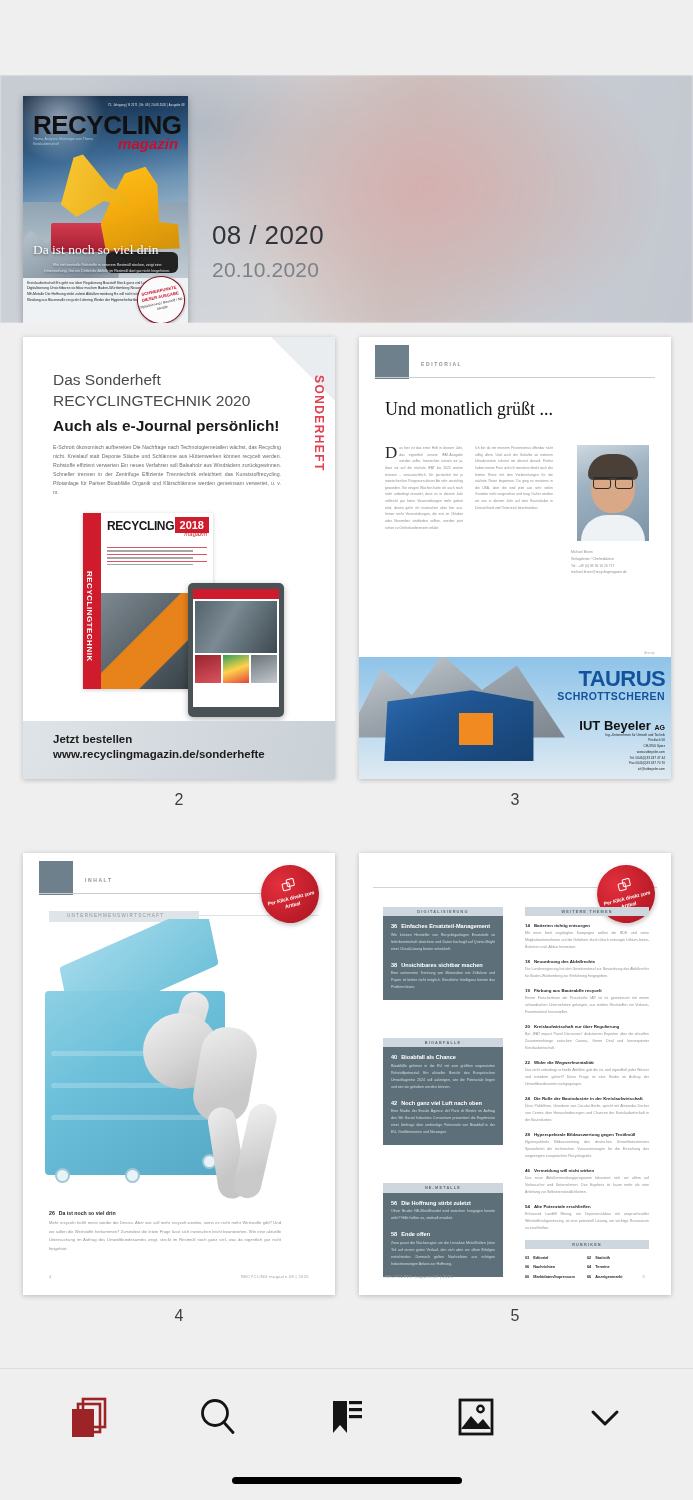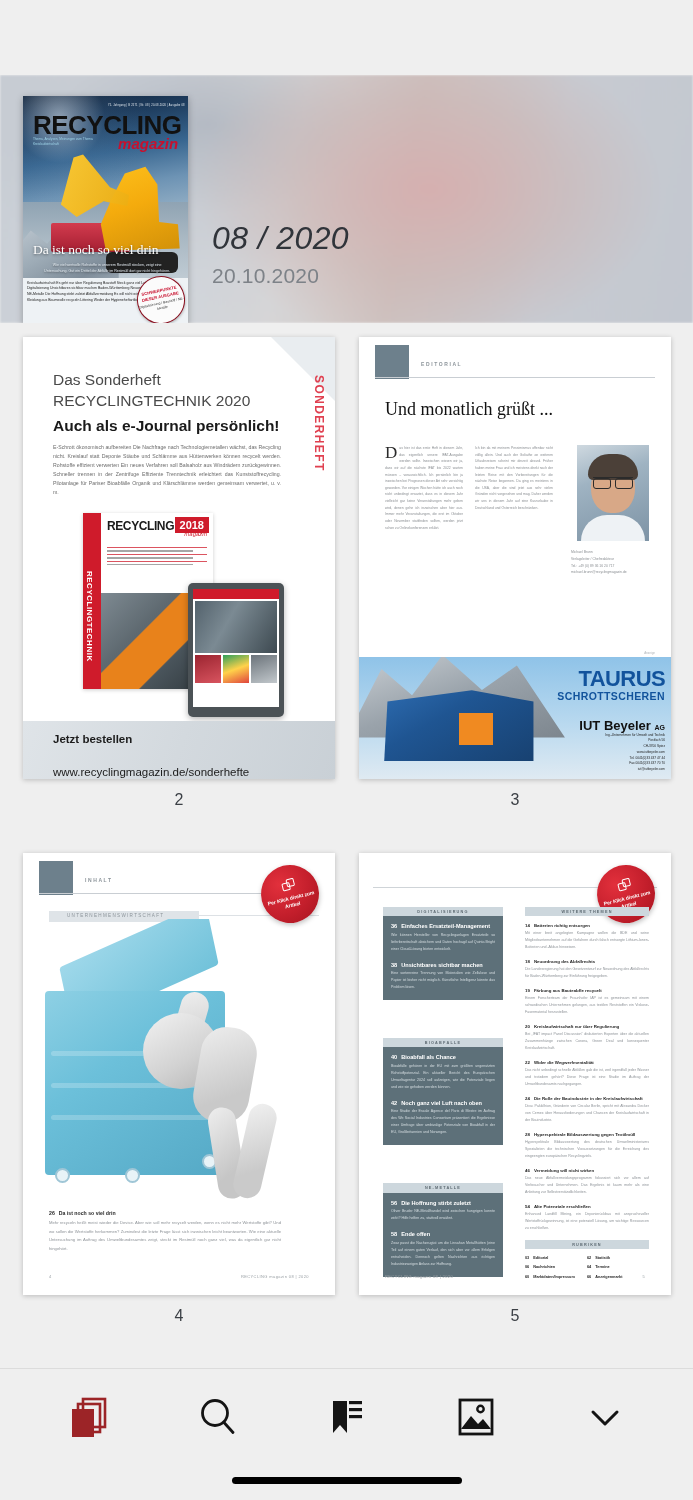--- a/index.html
+++ b/index.html
@@ -109,21 +109,21 @@
     position: absolute; right: 3px; bottom: 2px; width: 48px; height: 48px;
     border-radius: 50%; background: #fbfbfb;
     border: 1.6px solid #8c1020;
     display: flex; flex-direction: column; align-items: center; justify-content: center;
     transform: rotate(-12deg); box-shadow: 0 1px 3px rgba(0,0,0,.3);
   }
   .cover-badge .t1 { font-size: 4.2px; color: #c8102e; font-weight: bold; text-align: center; line-height: 1.3; }
   .cover-badge .t2 { font-size: 3.4px; color: #333; text-align: center; line-height: 1.5; margin-top: 2px; }
 
   .header-meta { position: absolute; left: 212px; top: 145px; }
-  .issue-title { font-size: 32px; color: #30343a; font-weight: 400; letter-spacing: .4px; font-style: italic; }
+  .issue-title { font-size: 26px; color: #30343a; font-weight: 400; letter-spacing: .4px; }
   .issue-date { font-size: 21px; color: #7d8288; font-weight: 400; margin-top: 7px; letter-spacing: .2px; }
 
   
   .grid { position: absolute; top: 337px; left: 0; width: 693px; }
   .row { display: flex; gap: 24px; padding: 0 23px; margin-bottom: 44px; }
   .cell { width: 312px; }
   .page-thumb {
     position: relative; width: 312px; height: 442px;
     background: #fff; box-shadow: 0 1px 5px rgba(0,0,0,0.22);
     overflow: hidden;
@@ -179,21 +179,21 @@
   .p2-ts-tiles span { flex: 1; height: 28px; }
   .p2-ts-tiles span:nth-child(1) { background: linear-gradient(160deg,#9b2430,#d8545f); }
   .p2-ts-tiles span:nth-child(2) { background: linear-gradient(160deg,#2e9f5b,#ffd24a 50%,#e0443d); }
   .p2-ts-tiles span:nth-child(3) { background: linear-gradient(160deg,#6b737a,#c2c8cc); }
   .p2-footer {
     position: absolute; left: 0; bottom: 0; width: 100%; height: 58px;
     background: linear-gradient(110deg, #dfe4e8 0%, #d3d9de 50%, #c9d0d6 100%);
     padding: 12px 0 0 30px;
   }
   .p2-footer .f1 { font-size: 11.5px; font-weight: bold; color: #1c1c1c; }
-  .p2-footer .f2 { font-size: 11.5px; font-weight: normal; color: #1c1c1c; margin-top: 21px; }
+  .p2-footer .f2 { font-size: 11.5px; font-weight: bold; color: #1c1c1c; margin-top: 3px; }
 
   
   .pg-rail { position: absolute; left: 16px; top: 8px; width: 34px; height: 34px; background: #6d808c; }
   .pg-kicker { position: absolute; left: 62px; top: 24px; font-size: 5px; letter-spacing: 1.6px; color: #8d959b; font-weight: bold; }
   .pg-rule { position: absolute; left: 16px; top: 40px; right: 16px; height: 1px; background: #c9ced3; }
   .p3-head {
     position: absolute; left: 26px; top: 62px; font-size: 18px; color: #111;
     font-family: "Liberation Serif", serif;
   }
   .p3-cols { position: absolute; left: 26px; top: 108px; width: 260px; display: flex; gap: 12px; }

